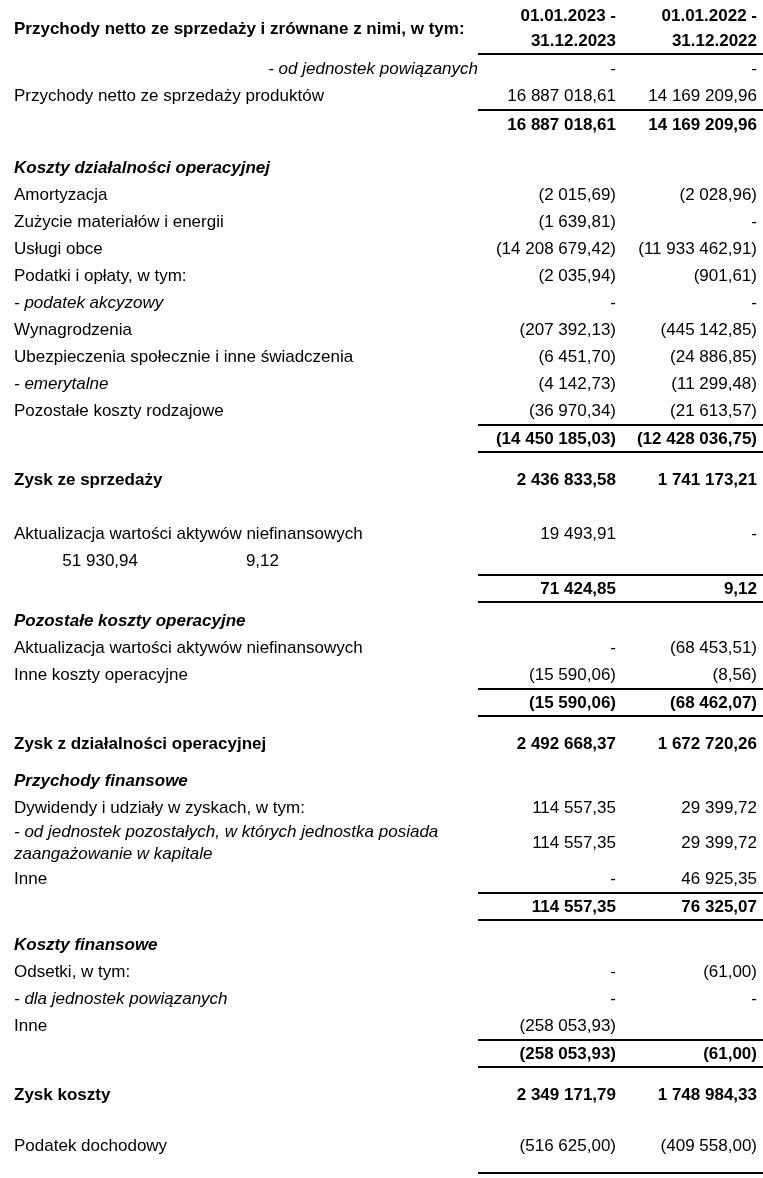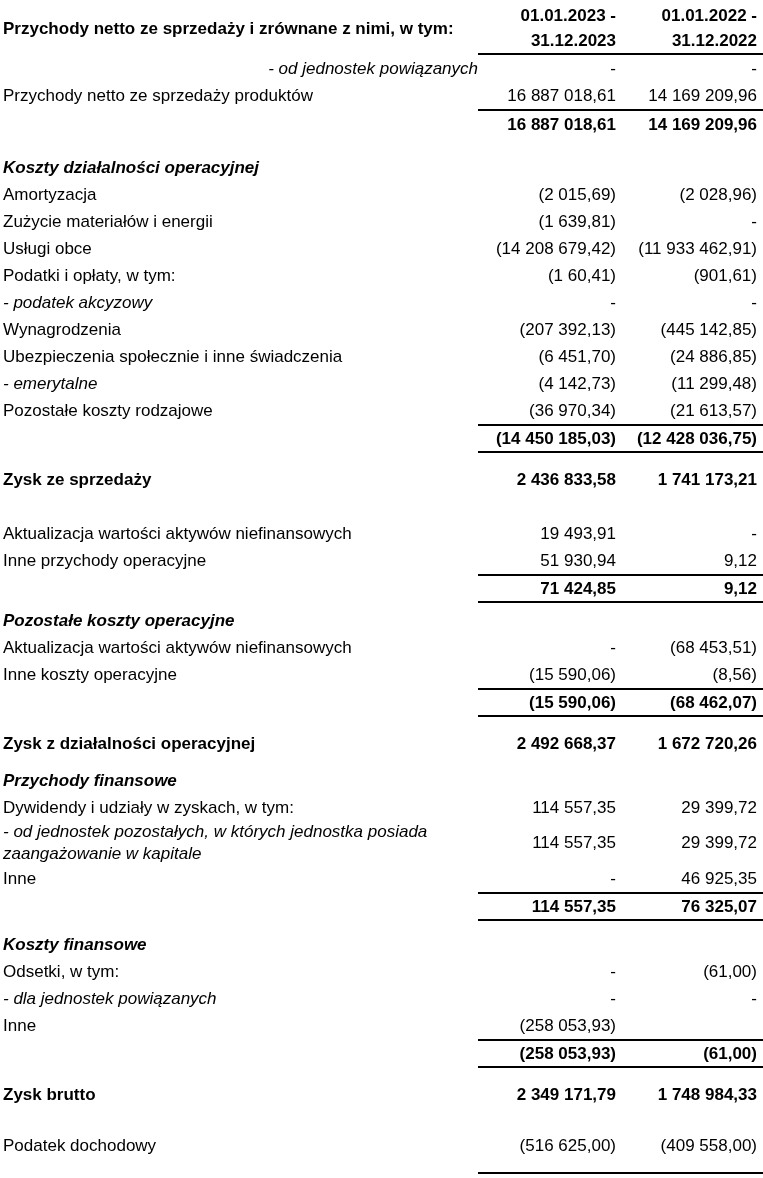--- a/index.html
+++ b/index.html
@@ -18,21 +18,21 @@
     width: 763px;
   }
   .row {
     display: flex;
     align-items: center;
     min-height: 27px;
   }
   .label {
     width: 478px;
     box-sizing: border-box;
-    padding-left: 3px;
+    padding-left: 14px;
     line-height: 1.3;
   }
   .values {
     width: 285px;
     box-sizing: border-box;
     display: flex;
     align-items: center;
     align-self: stretch;
   }
   .cell {
@@ -136,21 +136,21 @@
     <div class="row row--item">
       <div class="label">Usługi obce</div>
       <div class="values">
         <div class="cell c1">(14 208 679,42)</div>
         <div class="cell c2">(11 933 462,91)</div>
       </div>
     </div>
     <div class="row row--item">
       <div class="label">Podatki i opłaty, w tym:</div>
       <div class="values">
-        <div class="cell c1">(1 60,41)</div>
+        <div class="cell c1">(2 035,94)</div>
         <div class="cell c2">(901,61)</div>
       </div>
     </div>
     <div class="row row--item-italic">
       <div class="label">- podatek akcyzowy</div>
       <div class="values">
         <div class="cell c1">-</div>
         <div class="cell c2">-</div>
       </div>
     </div>
@@ -204,21 +204,20 @@
       </div>
     </div>
     <div class="row row--item">
       <div class="label">Aktualizacja wartości aktywów niefinansowych</div>
       <div class="values">
         <div class="cell c1">19 493,91</div>
         <div class="cell c2">-</div>
       </div>
     </div>
     <div class="row row--item">
-      <div class="label">Inne przychody operacyjne</div>
       <div class="values">
         <div class="cell c1">51 930,94</div>
         <div class="cell c2">9,12</div>
       </div>
     </div>
     <div class="row row--total rule-above rule-below">
       <div class="label"></div>
       <div class="values">
         <div class="cell c1">71 424,85</div>
         <div class="cell c2">9,12</div>
@@ -328,21 +327,21 @@
     </div>
     <div class="row row--total rule-above rule-below">
       <div class="label"></div>
       <div class="values">
         <div class="cell c1">(258 053,93)</div>
         <div class="cell c2">(61,00)</div>
       </div>
     </div>
     <div class="row row--spacer spacer--md"></div>
     <div class="row row--profit">
-      <div class="label">Zysk brutto</div>
+      <div class="label">Zysk koszty</div>
       <div class="values">
         <div class="cell c1">2 349 171,79</div>
         <div class="cell c2">1 748 984,33</div>
       </div>
     </div>
     <div class="row row--spacer spacer--xl"></div>
     <div class="row row--item">
       <div class="label">Podatek dochodowy</div>
       <div class="values">
         <div class="cell c1">(516 625,00)</div>

